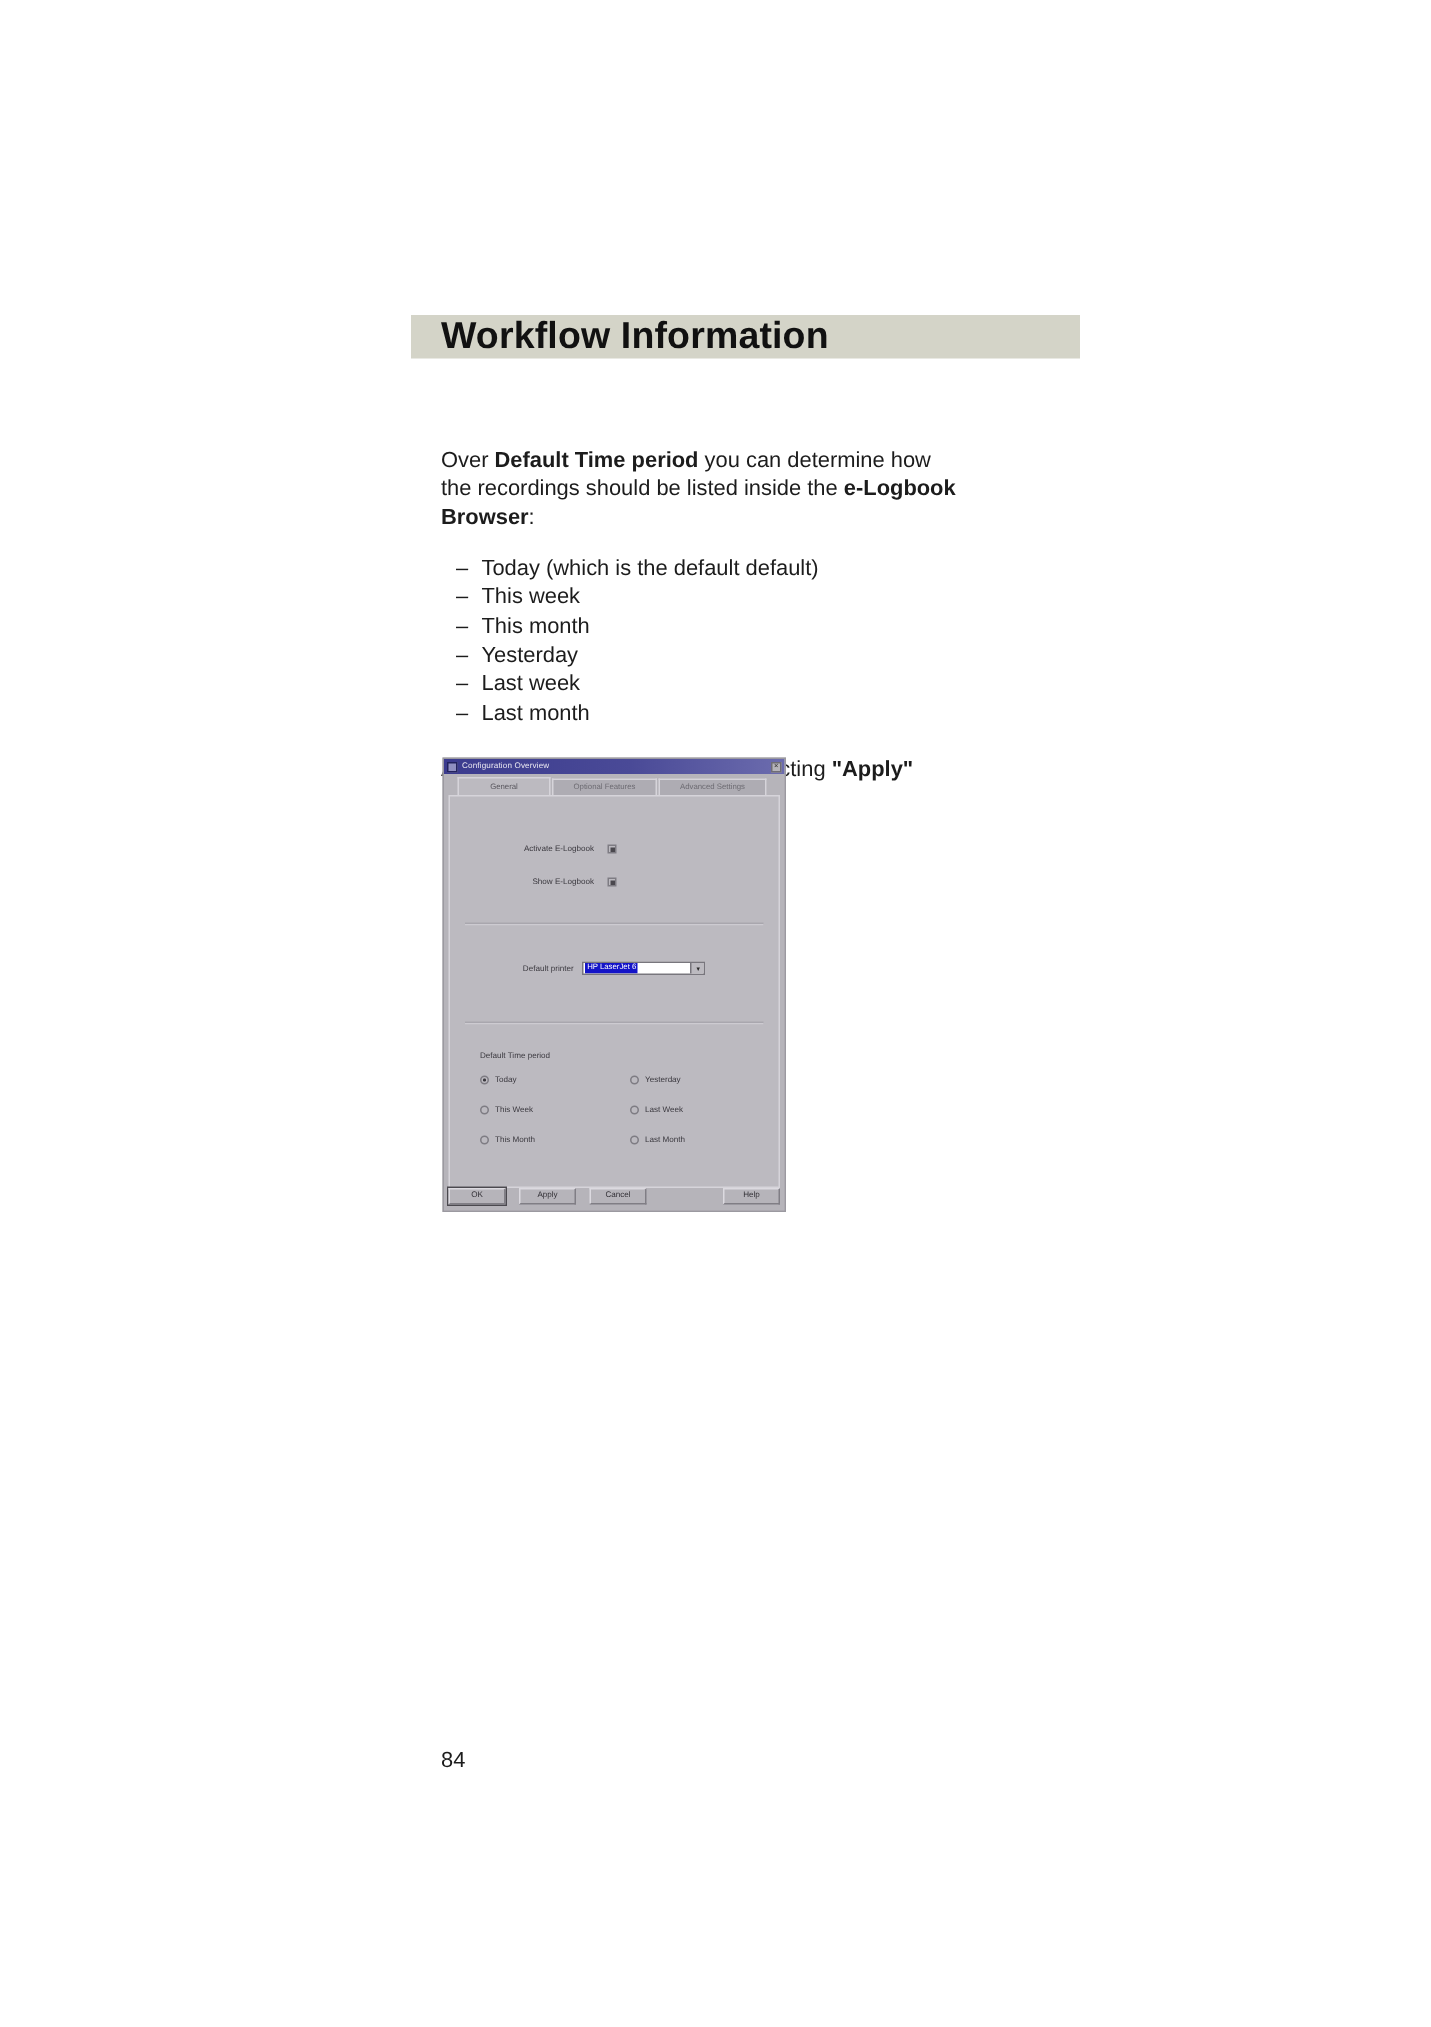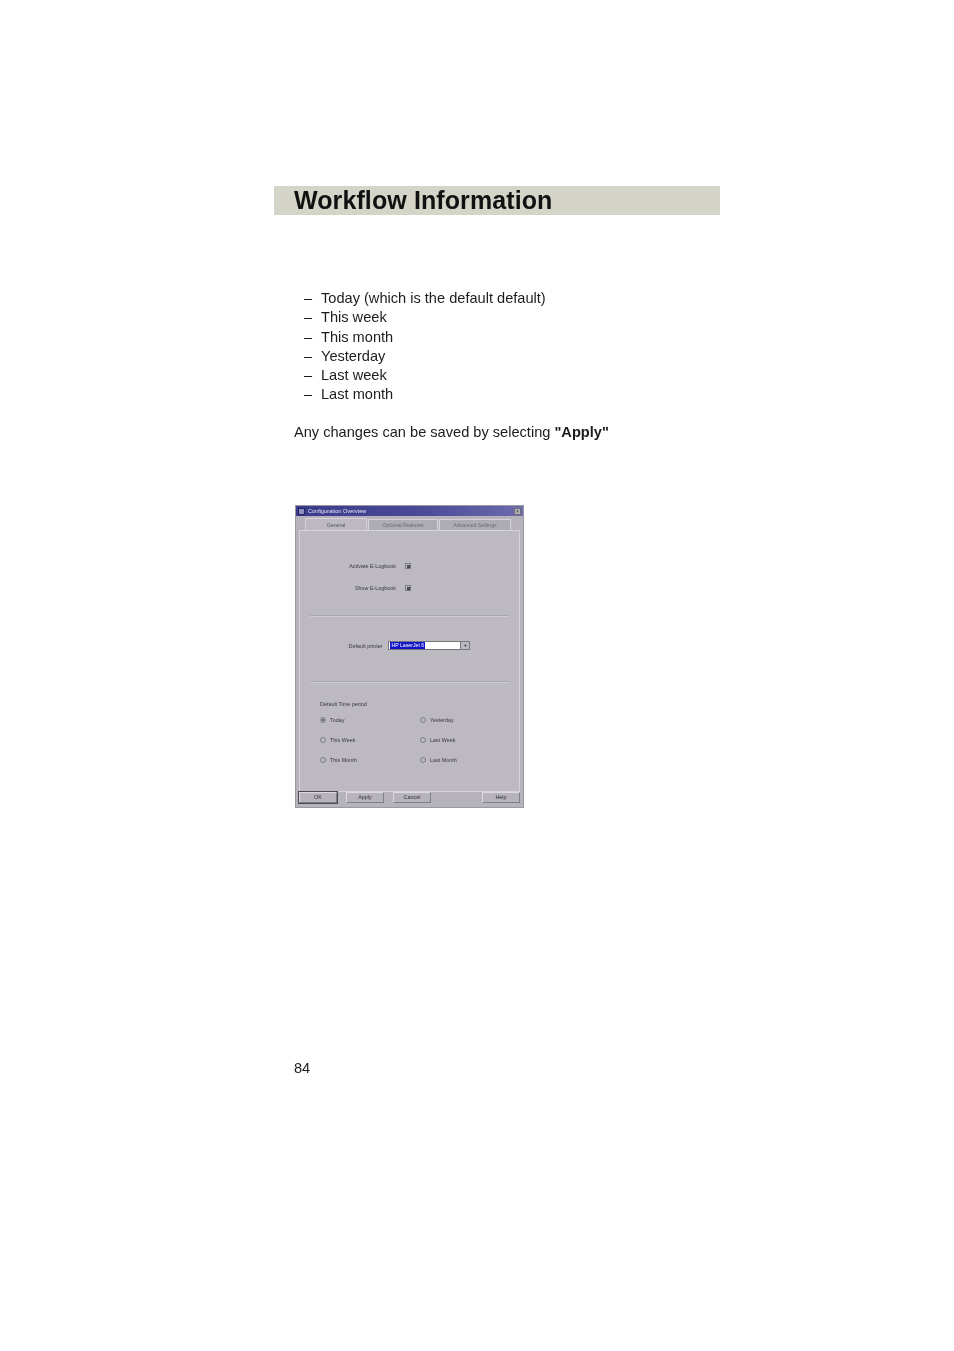--- a/index.html
+++ b/index.html
@@ -17,21 +17,21 @@
   }
 
   
   .page-header {
     position: absolute;
     left: 236px;
     top: 186px;
     width: 484px;
     height: 53px;
     display: flex;
-    align-items: flex-start;
+    align-items: flex-end;
   }
   .header-accent {
     width: 38px;
     background: #0066b2;
     flex: 0 0 auto;
   }
   .header-band {
     flex: 1 1 auto;
     background: #d4d4c8;
     display: flex;
@@ -353,37 +353,38 @@
     color: #323036;
     margin-right: 9px;
   }
   .btn.ok { box-shadow: 0 0 0 1px #4b494f; }
   .btn.help { margin-right: 0; margin-left: auto; }
 
   
   .folio {
     position: absolute;
     left: 294px;
-    top: 1060px;
+    top: 1166px;
     font-size: 14.6px;
     color: #1c1c1c;
   }
 </style>
 </head>
 <body>
 
 <div class="page-header">
   <div class="header-accent"></div>
   <div class="header-band">
     <span class="header-title">Workflow Information</span>
   </div>
 </div>
 
 <div class="content">
 
+  <p class="para"><span>Over </span><b>Default Time period</b><span> you can determine how the recordings should be listed inside the </span><b>e-Logbook Browser</b><span>:</span></p>
 
   <ul class="bullets">
     <li><span class="dash">–</span><span>Today (which is the default default)</span></li>
     <li><span class="dash">–</span><span>This week</span></li>
     <li><span class="dash">–</span><span>This month</span></li>
     <li><span class="dash">–</span><span>Yesterday</span></li>
     <li><span class="dash">–</span><span>Last week</span></li>
     <li><span class="dash">–</span><span>Last month</span></li>
   </ul>
 

